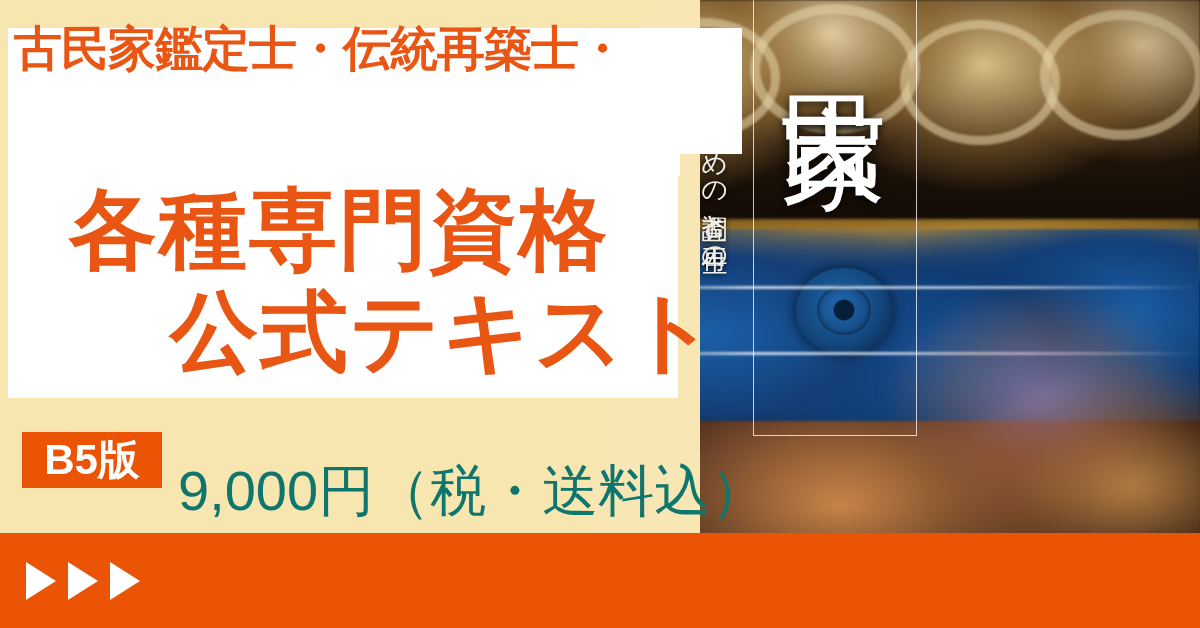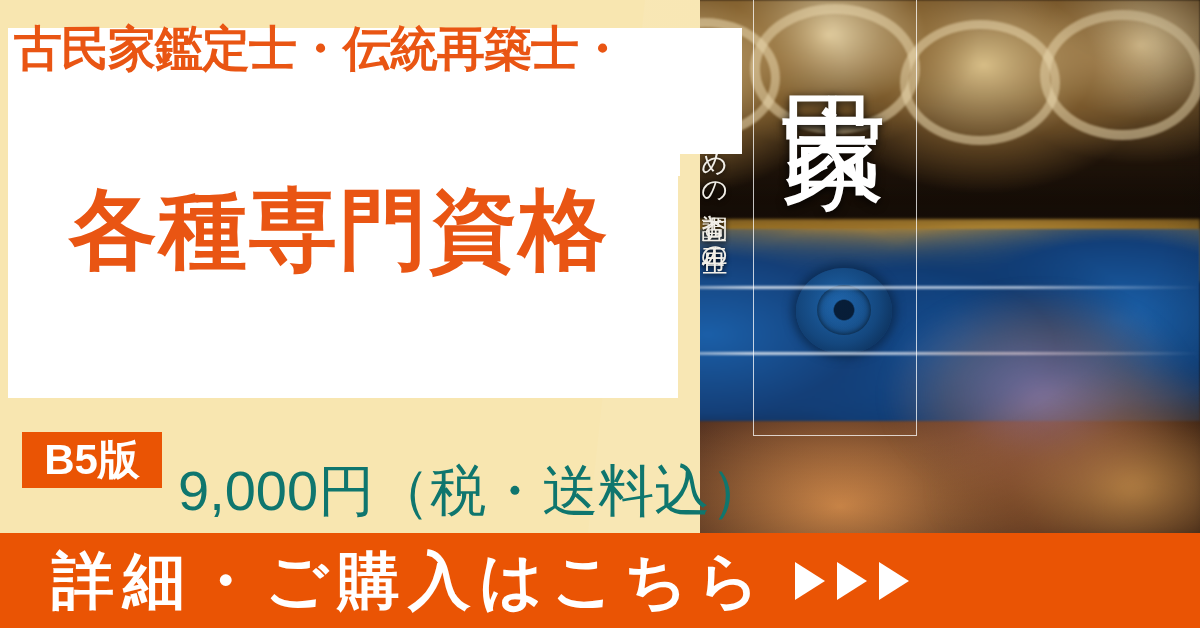--- a/index.html
+++ b/index.html
@@ -146,28 +146,28 @@
 
   <div class="card1"></div>
   <div class="card2"></div>
   <div class="hl-wrap">
     <div class="head-line">古民家鑑定士・伝統再築士・</div>
   </div>
 
   <div class="card-main-notch"></div>
   <div class="card-main"></div>
   <div class="big1">各種専門資格</div>
+  <div class="big2">公式テキスト</div>
 
   <div class="badge">
     <span>B5版</span>
   </div>
   <div class="price">9,000円（税・送料込）</div>
 
   <div class="cta">
-    <div class="cta-text">詳細・ご購入はこちら</div>
     <div class="cta-arrows">
       <div class="arrow"></div>
       <div class="arrow"></div>
       <div class="arrow"></div>
     </div>
   </div>
 
 </div>
 
 </body></html>

